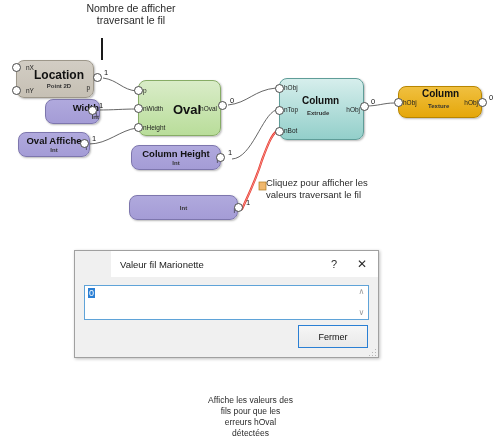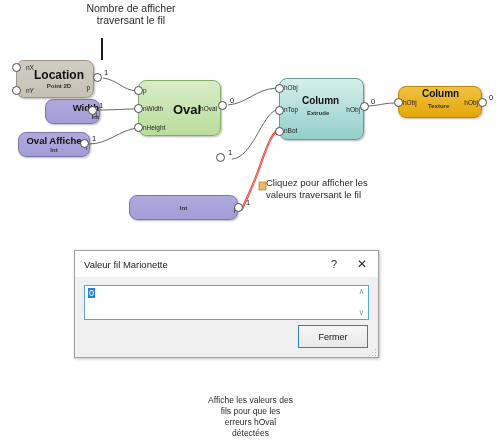--- a/index.html
+++ b/index.html
@@ -133,20 +133,21 @@
   #dialog {
     position: absolute;
     left: 74px;
     top: 250px;
     width: 305px;
     height: 108px;
     background: #f0f0f0;
     border: 1px solid #a0a0a0;
     box-sizing: border-box;
     box-shadow: 1px 1px 3px rgba(0,0,0,0.25);
+    padding-left: 36px;
   }
   #dialog-titlebar {
     height: 26px;
     background: #ffffff;
     display: flex;
     align-items: center;
     padding: 0 2px 0 9px;
     box-sizing: border-box;
   }
   #dialog-title {
@@ -312,20 +313,25 @@
     <div class="plabel" style="left:4px; top:24px;">nWidth</div>
     <div class="plabel" style="left:4px; top:43px;">nHeight</div>
     <div class="plabel right" style="right:3px; top:24px;">hOval</div>
   </div>
   <div class="port abs" style="left:134px; top:86px;"></div>
   <div class="port abs" style="left:134px; top:104px;"></div>
   <div class="port abs" style="left:134px; top:123px;"></div>
   <div class="port abs" style="left:218px; top:101px;"></div>
   <div class="wire-count" style="left:230px; top:96px;">0</div>
 
+  <div class="node const" style="left:131px; top:145px; width:90px; height:25px;">
+    <div class="title">Column Height</div>
+    <div class="subtitle">Int</div>
+    <div class="plabel right" style="right:2px; bottom:5px;">i</div>
+  </div>
   <div class="port abs" style="left:216px; top:153px;"></div>
   <div class="wire-count" style="left:228px; top:148px;">1</div>
 
   <div class="node const" style="left:129px; top:195px; width:109px; height:25px;">
     <div class="subtitle">Int</div>
     <div class="plabel right" style="right:2px; bottom:5px;">i</div>
   </div>
   <div class="port abs" style="left:234px; top:203px;"></div>
   <div class="wire-count" style="left:246px; top:198px;">1</div>
 

